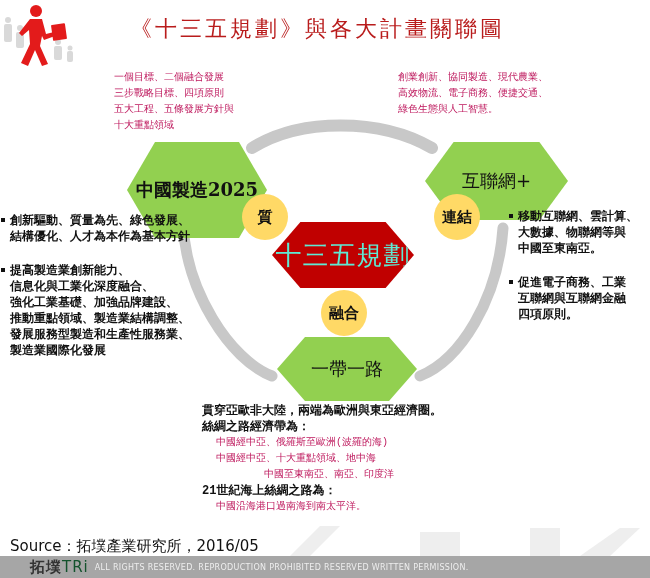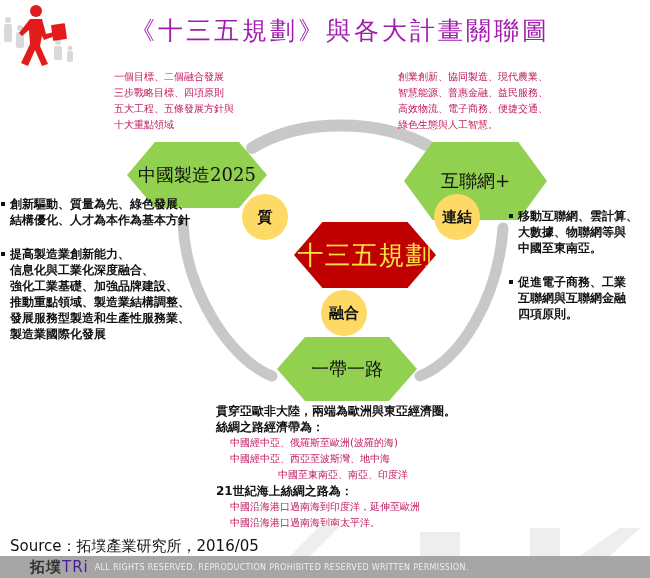--- a/index.html
+++ b/index.html
@@ -4,50 +4,50 @@
 <style>
   html, body { margin: 0; padding: 0; }
   body {
     width: 650px; height: 578px; position: relative; overflow: hidden;
     background: #ffffff;
     font-family: "DejaVu Sans", "Liberation Sans", sans-serif;
     color: #111;
   }
   .abs { position: absolute; }
   .title {
-    left: 130px; top: 14px; font-size: 25px; letter-spacing: 3px;
-    font-family: Liberation Serif, serif; color: #a21caf;
+    left: 130px; top: 14px; font-size: 22px; letter-spacing: 3px;
+    font-family: Liberation Serif, serif; color: #b91c1c;
     white-space: nowrap;
   }
   .plain-text { font-size: 10px; line-height: 16px; white-space: nowrap; color: #be185d; }
   .bold-text { font-size: 12px; line-height: 16px; font-weight: bold; white-space: nowrap; color: #111; }
   .bullet-list { list-style: none; margin: 0; padding: 0; }
   .bullet-list li { position: relative; padding-left: 10px; margin-bottom: 18px; }
   .bullet-list li::before {
     content: ""; position: absolute; left: 1px; top: 6px; width: 4px; height: 4px; background: #111;
   }
   .hex {
     clip-path: polygon(20% 0%, 80% 0%, 100% 50%, 80% 100%, 20% 100%, 0% 50%);
     display: flex; align-items: center; justify-content: center;
     font-family: "DejaVu Serif", "Liberation Serif", serif;
   }
   .hex-green { background: #92d050; color: #111; font-size: 18px; }
-  .hex-red { background: #c00000; color: #fde047; font-size: 26px; letter-spacing: 1px; margin-left: 22px; }
+  .hex-red { background: #c00000; color: #5eead4; font-size: 26px; letter-spacing: 1px; }
   .circle {
     width: 46px; height: 46px; border-radius: 50%; background: #ffd966;
     display: flex; align-items: center; justify-content: center;
     font-size: 15px; font-weight: bold; color: #111;
   }
   .source { left: 10px; top: 537px; font-size: 15px; color: #111; white-space: nowrap; }
   .footer-bar {
     left: 0; top: 556px; width: 650px; height: 22px; background: #a6a6a6;
     display: flex; align-items: center;
   }
   .footer-logo { margin-left: 30px; font-size: 15px; font-weight: bold; color: #333; letter-spacing: 1px; }
-  .footer-logo .tri { color: #4c1d95; font-weight: normal; }
+  .footer-logo .tri { color: #14532d; font-weight: normal; }
   .footer-note { margin-left: 6px; font-size: 8px; color: #eeeeee; letter-spacing: 0.3px; }
   .watermark { left: 280px; top: 520px; width: 370px; height: 36px; }
 </style>
 </head>
 <body>
 
 <svg class="abs" style="left:0;top:0;" width="80" height="70" viewBox="0 0 80 70">
   <g fill="#d9d9d9">
     <circle cx="8" cy="20" r="3"></circle>
       <rect x="4" y="24" width="8" height="18" rx="2"></rect>
@@ -75,49 +75,48 @@
 
 <div class="abs" style="left:114px;top:69px;">
   <div class="plain-text">一個目標、二個融合發展</div>
   <div class="plain-text">三步戰略目標、四項原則</div>
   <div class="plain-text">五大工程、五條發展方針與</div>
   <div class="plain-text">十大重點領域</div>
 </div>
 
 <div class="abs" style="left:398px;top:69px;">
   <div class="plain-text">創業創新、協同製造、現代農業、</div>
-  <div class="plain-text">智慧能源、普惠金融、益民服務、</div>
   <div class="plain-text">高效物流、電子商務、便捷交通、</div>
   <div class="plain-text">綠色生態與人工智慧。</div>
 </div>
 
-<div class="abs hex hex-green" style="left:127px;top:142px;width:140px;height:66px;">
+<div class="abs hex hex-green" style="left:127px;top:142px;width:140px;height:96px;font-weight:bold;">
   <span>中國製造2025</span>
 </div>
-<div class="abs hex hex-green" style="left:404px;top:142px;width:143px;height:78px;align-items:center;">
+<div class="abs hex hex-green" style="left:425px;top:142px;width:143px;height:78px;align-items:center;">
   <span>互聯網+</span>
 </div>
 <div class="abs hex hex-red" style="left:272px;top:222px;width:142px;height:66px;">
   <span>十三五規劃</span>
 </div>
 <div class="abs hex hex-green" style="left:277px;top:337px;width:140px;height:64px;">
   <span>一帶一路</span>
 </div>
 
 <div class="abs circle" style="left:242px;top:194px;">
   <span>質</span>
 </div>
 <div class="abs circle" style="left:402px;top:194px;margin-left:32px;">
   <span>連結</span>
 </div>
 <div class="abs circle" style="left:321px;top:290px;">
   <span>融合</span>
 </div>
 
-<ul class="abs bullet-list" style="left:0px;top:196px;">
+<ul class="abs bullet-list" style="left:0px;top:212px;">
   <li style="margin-bottom:18px;">
     <div class="bold-text">創新驅動、質量為先、綠色發展、</div>
     <div class="bold-text">結構優化、人才為本作為基本方針</div>
   </li>
   <li>
     <div class="bold-text">提高製造業創新能力、</div>
     <div class="bold-text">信息化與工業化深度融合、</div>
     <div class="bold-text">強化工業基礎、加強品牌建設、</div>
     <div class="bold-text">推動重點領域、製造業結構調整、</div>
     <div class="bold-text">發展服務型製造和生產性服務業、</div>
@@ -131,28 +130,27 @@
     <div class="bold-text">大數據、物聯網等與</div>
     <div class="bold-text">中國至東南亞。</div>
   </li>
   <li>
     <div class="bold-text">促進電子商務、工業</div>
     <div class="bold-text">互聯網與互聯網金融</div>
     <div class="bold-text">四項原則。</div>
   </li>
 </ul>
 
-<div class="abs" style="left:216px;top:403px;">
+<div class="abs" style="left:202px;top:403px;font-family:Liberation Mono, monospace;">
   <div class="bold-text">貫穿亞歐非大陸，兩端為歐洲與東亞經濟圈。</div>
   <div class="bold-text">絲綢之路經濟帶為：</div>
   <div class="plain-text" style="padding-left:14px;">中國經中亞、俄羅斯至歐洲(波羅的海)</div>
-  <div class="plain-text" style="padding-left:14px;">中國經中亞、西亞至波斯灣、地中海</div>
+  <div class="plain-text" style="padding-left:14px;">中國經中亞、十大重點領域、地中海</div>
   <div class="plain-text" style="padding-left:14px;text-align:center;">中國至東南亞、南亞、印度洋</div>
   <div class="bold-text">21世紀海上絲綢之路為：</div>
-  <div class="plain-text" style="padding-left:14px;">中國沿海港口過南海到印度洋，延伸至歐洲</div>
   <div class="plain-text" style="padding-left:14px;">中國沿海港口過南海到南太平洋。</div>
 </div>
 
 <svg class="abs watermark" viewBox="0 0 370 36">
   <g fill="#eeeeee">
     <polygon points="10,36 40,6 60,6 30,36"></polygon>
     <rect x="140" y="12" width="40" height="24"></rect>
     <rect x="250" y="8" width="30" height="28"></rect>
     <polygon points="300,36 340,8 360,8 330,36"></polygon>
   </g>

